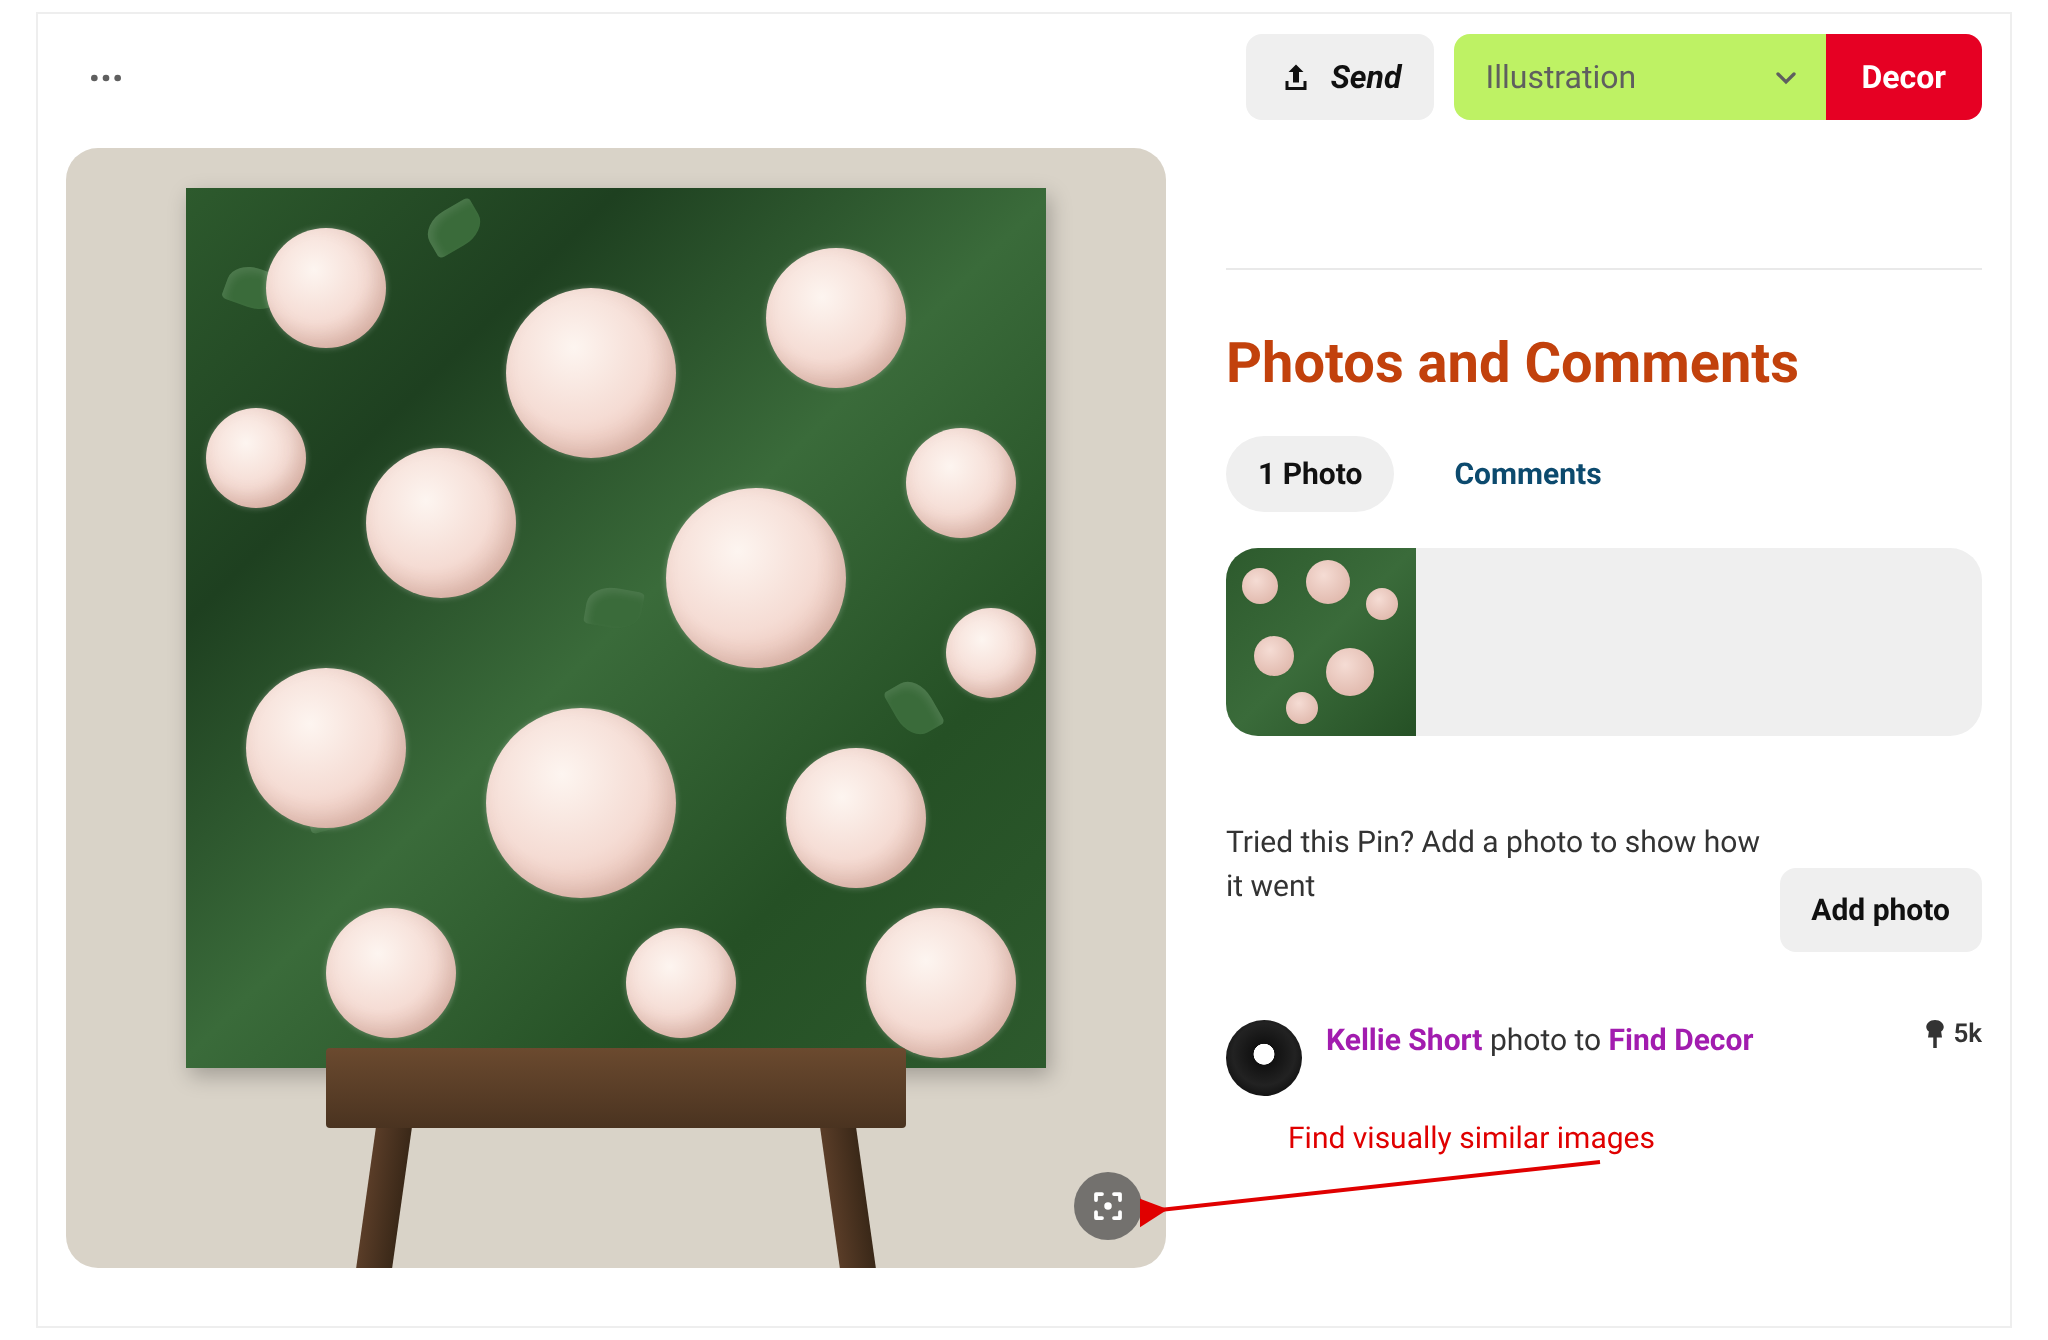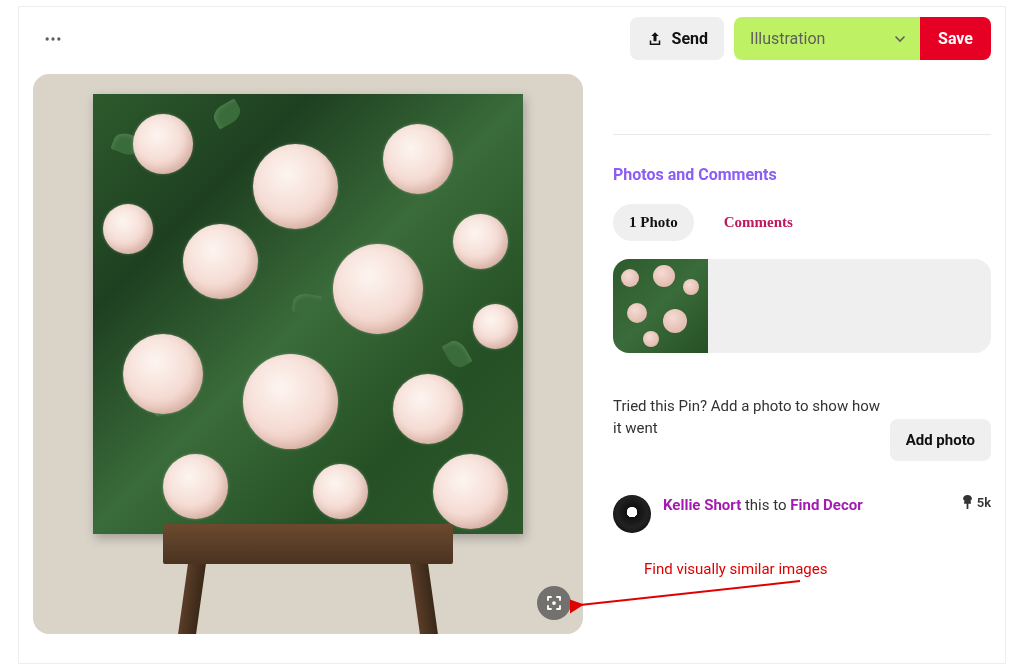--- a/index.html
+++ b/index.html
@@ -40,20 +40,21 @@
     background: #efefef;
     border-radius: 8px;
     padding: 12px 16px;
     display: flex;
     align-items: center;
     gap: 8px;
     font-weight: 700;
     color: #111;
     cursor: pointer;
     font-size: 16px;
+    font-style: italic;
   }
   .board-select {
     background: #bef264;
     border-radius: 8px 0 0 8px;
     padding: 12px 16px;
     display: flex;
     align-items: center;
     gap: 40px;
     min-width: 190px;
     color: #5f5f5f;
@@ -145,36 +146,35 @@
     display: flex;
     flex-direction: column;
     padding-top: 60px;
     min-width: 0;
   }
   .divider {
     height: 1px; background: #e9e9e9;
     margin-bottom: 30px;
   }
   .section-title {
-    font-size: 16px;
-    font-weight: 700;
-    color: #8b5cf6;
+    font-size: 28px;
+    font-weight: 700;
+    color: #c2410c;
     margin-bottom: 20px;
   }
   .tabs {
     display: flex; gap: 14px; align-items: center;
     margin-bottom: 18px;
-    font-family: Liberation Serif, serif;
   }
   .tab {
     padding: 10px 16px;
     border-radius: 999px;
     font-weight: 700;
     font-size: 15px;
-    color: #be185d;
+    color: #0c4a6e;
     cursor: pointer;
   }
   .tab.active {
     background: #efefef;
     color: #111;
   }
   .thumbs {
     display: flex; gap: 0;
     border-radius: 16px;
     overflow: hidden;
@@ -275,21 +275,21 @@
       <span>Send</span>
     </div>
     <div style="display:flex;">
       <div class="board-select">
         <span>Illustration</span>
         <svg width="16" height="16" viewBox="0 0 24 24" style="margin-left:auto">
           <path d="M6 9 L12 15 L18 9" stroke="#5f5f5f" stroke-width="2.5" fill="none" stroke-linecap="round"></path>
         </svg>
       </div>
       <div class="save-btn">
-        <span>Save</span>
+        <span>Decor</span>
       </div>
     </div>
   </div>
 
   <div class="content">
 
     <div class="pin-image-wrap">
       <div class="pin-bg"></div>
       <div class="canvas">
         <div class="leaf" style="left:20px;top:40px;transform:rotate(20deg)"></div>
@@ -352,21 +352,21 @@
       </div>
 
       <div class="prompt-row">
         <div class="prompt-text">Tried this Pin? Add a photo to show how it went</div>
         <div class="add-photo-btn">Add photo</div>
       </div>
 
       <div class="saver-row">
         <div class="avatar"></div>
         <div class="saver-text">
-          <span class="uname">Kellie Short</span><span> this to </span><span class="board">Find Decor</span>
+          <span class="uname">Kellie Short</span><span> photo to </span><span class="board">Find Decor</span>
         </div>
         <div class="save-count">
           <svg width="11" height="14" viewBox="0 0 12 16">
             <path d="M6 0 C3 0 1 2 1 4 C1 5 1.6 6 2.5 6.6 L2 10 L5 10 L5 16 L7 16 L7 10 L10 10 L9.5 6.6 C10.4 6 11 5 11 4 C11 2 9 0 6 0 Z" fill="#333"></path>
           </svg>
           <span>5k</span>
         </div>
       </div>
     </div>
 

